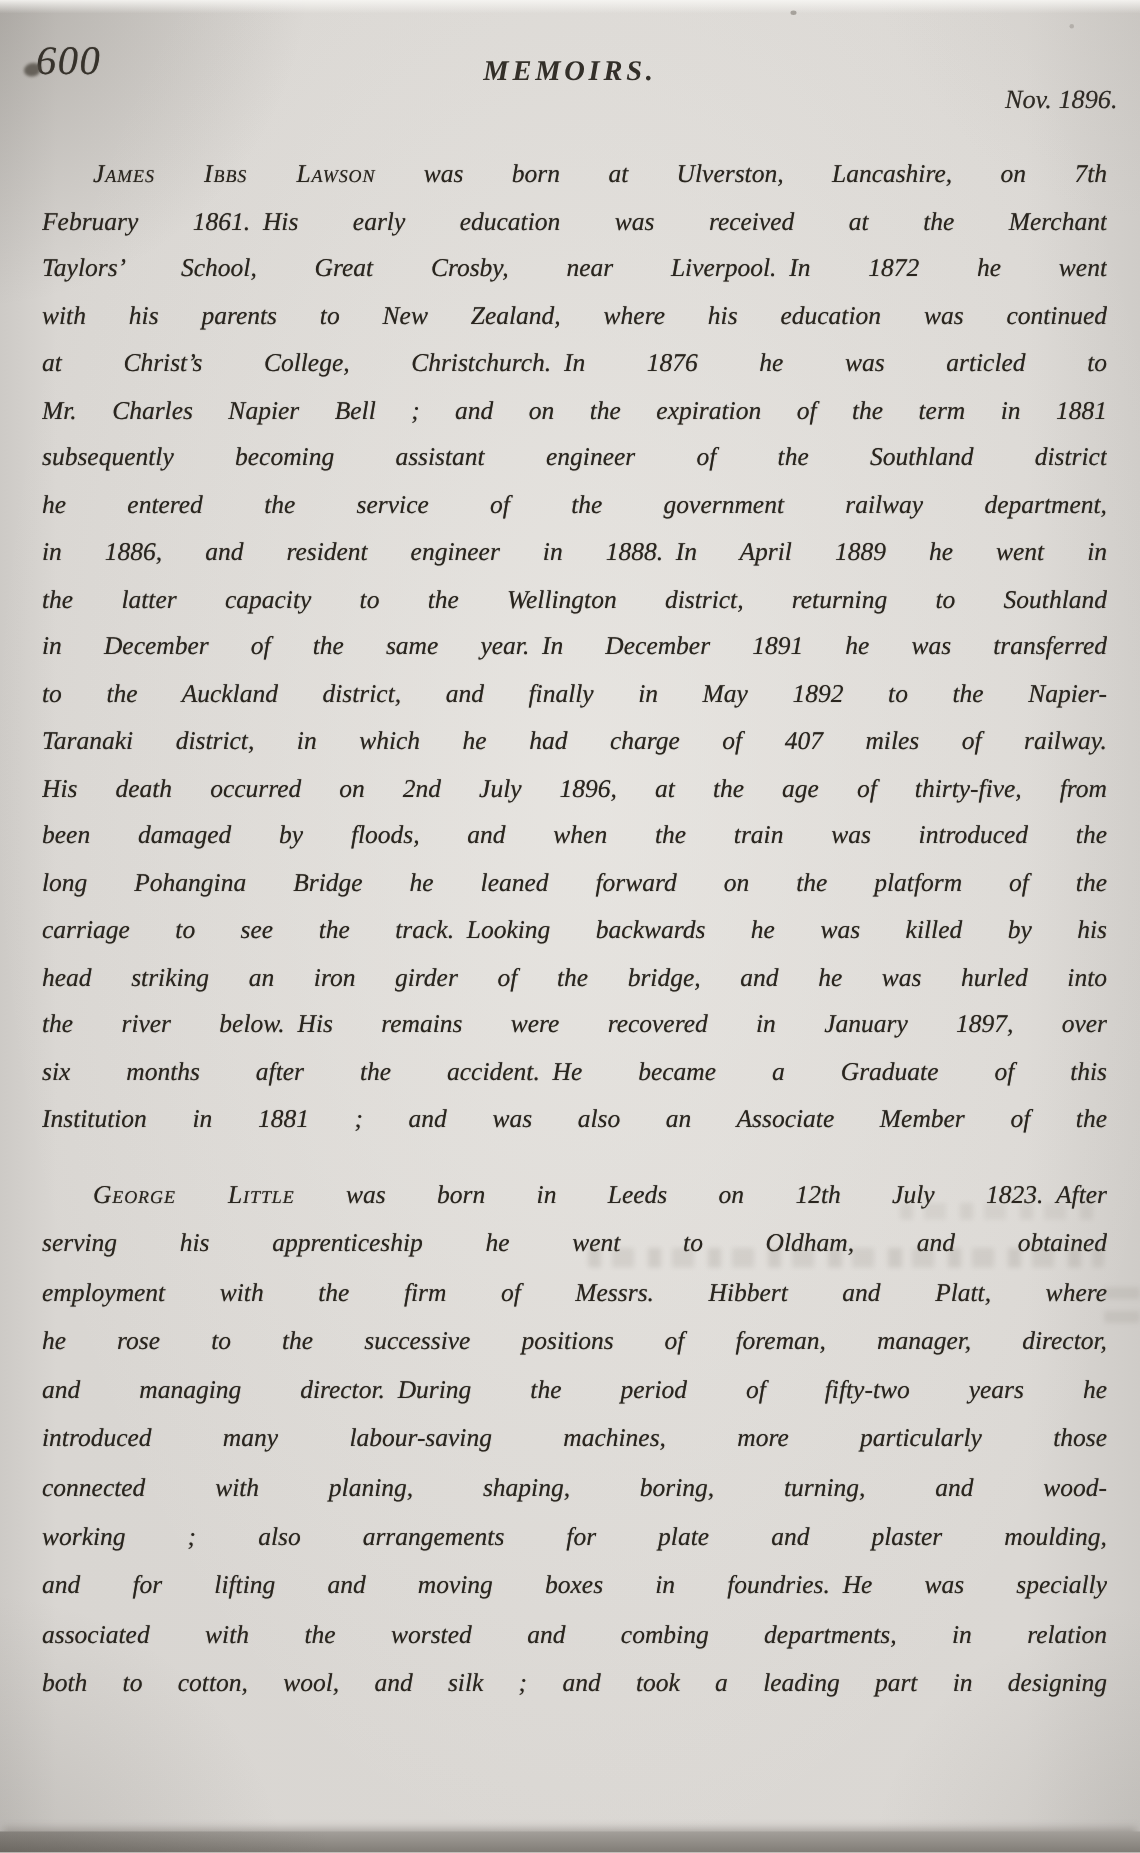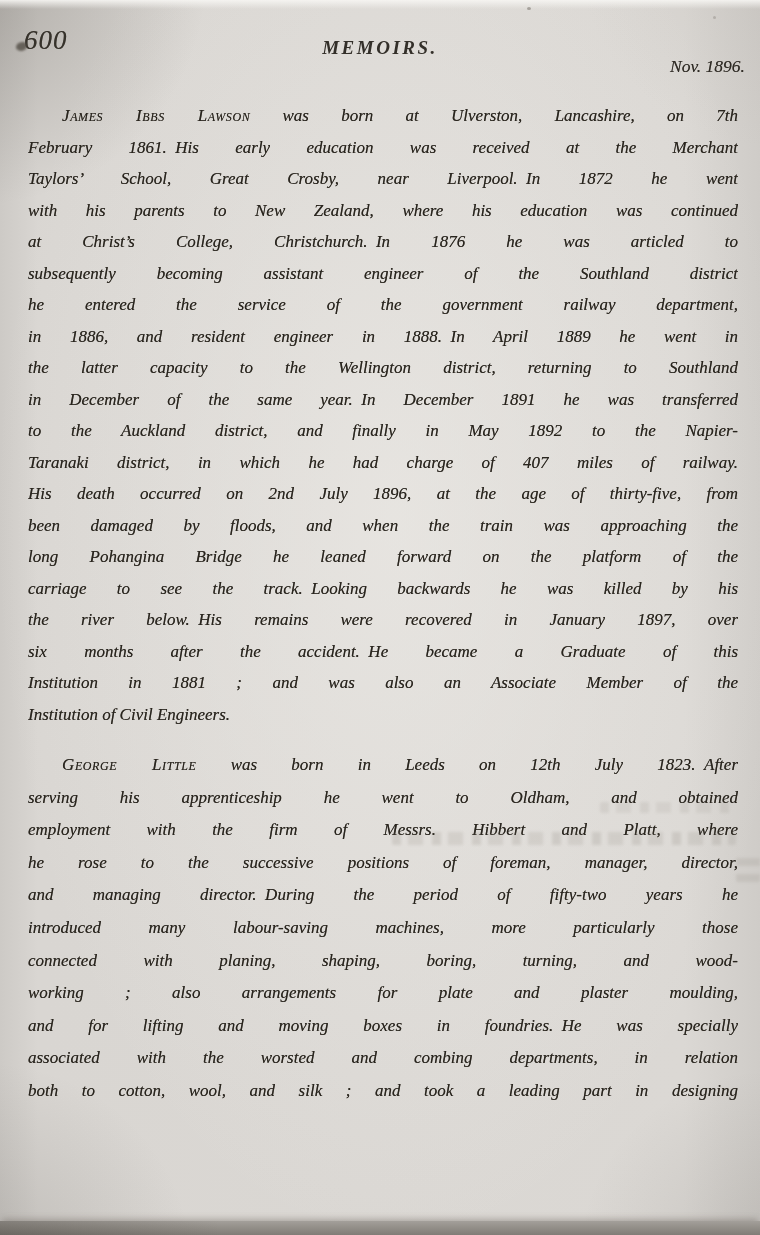--- a/index.html
+++ b/index.html
@@ -128,35 +128,36 @@
   <span class="issue-date">Nov. 1896.</span>
   <span class="smudge"></span>
 
   <main class="text-block">
       <div class="para para-1">
         <div class="line first"><span class="sc">James Ibbs Lawson</span><span class=""> was born at Ulverston, Lancashire, on 7th</span></div>
         <div class="line">February 1861. His early education was received at the Merchant</div>
         <div class="line">Taylors’ School, Great Crosby, near Liverpool. In 1872 he went</div>
         <div class="line">with his parents to New Zealand, where his education was continued</div>
         <div class="line">at Christ’s College, Christchurch. In 1876 he was articled to</div>
+        <div class="line">Mr. Charles Napier Bell ; and on the expiration of the term in 1881</div>
         <div class="line">subsequently becoming assistant engineer of the Southland district</div>
         <div class="line">he entered the service of the government railway department,</div>
         <div class="line">in 1886, and resident engineer in 1888. In April 1889 he went in</div>
         <div class="line">the latter capacity to the Wellington district, returning to Southland</div>
         <div class="line">in December of the same year. In December 1891 he was transferred</div>
         <div class="line">to the Auckland district, and finally in May 1892 to the Napier-</div>
         <div class="line">Taranaki district, in which he had charge of 407 miles of railway.</div>
         <div class="line">His death occurred on 2nd July 1896, at the age of thirty-five, from</div>
-        <div class="line">been damaged by floods, and when the train was approaching the</div>
+        <div class="line">been damaged by floods, and when the train was introduced the</div>
         <div class="line">long Pohangina Bridge he leaned forward on the platform of the</div>
         <div class="line">carriage to see the track. Looking backwards he was killed by his</div>
+        <div class="line">head striking an iron girder of the bridge, and he was hurled into</div>
         <div class="line">the river below. His remains were recovered in January 1897, over</div>
         <div class="line">six months after the accident. He became a Graduate of this</div>
         <div class="line">Institution in 1881 ; and was also an Associate Member of the</div>
-        <div class="line no-justify">Institution of Civil Engineers.</div>
       </div>
       <div class="para para-2">
         <div class="line first"><span class="sc">George Little</span><span class=""> was born in Leeds on 12th July 1823. After</span></div>
         <div class="line">serving his apprenticeship he went to Oldham, and obtained</div>
         <div class="line">employment with the firm of Messrs. Hibbert and Platt, where</div>
         <div class="line">he rose to the successive positions of foreman, manager, director,</div>
         <div class="line">and managing director. During the period of fifty-two years he</div>
         <div class="line">introduced many labour-saving machines, more particularly those</div>
         <div class="line">connected with planing, shaping, boring, turning, and wood-</div>
         <div class="line">working ; also arrangements for plate and plaster moulding,</div>

